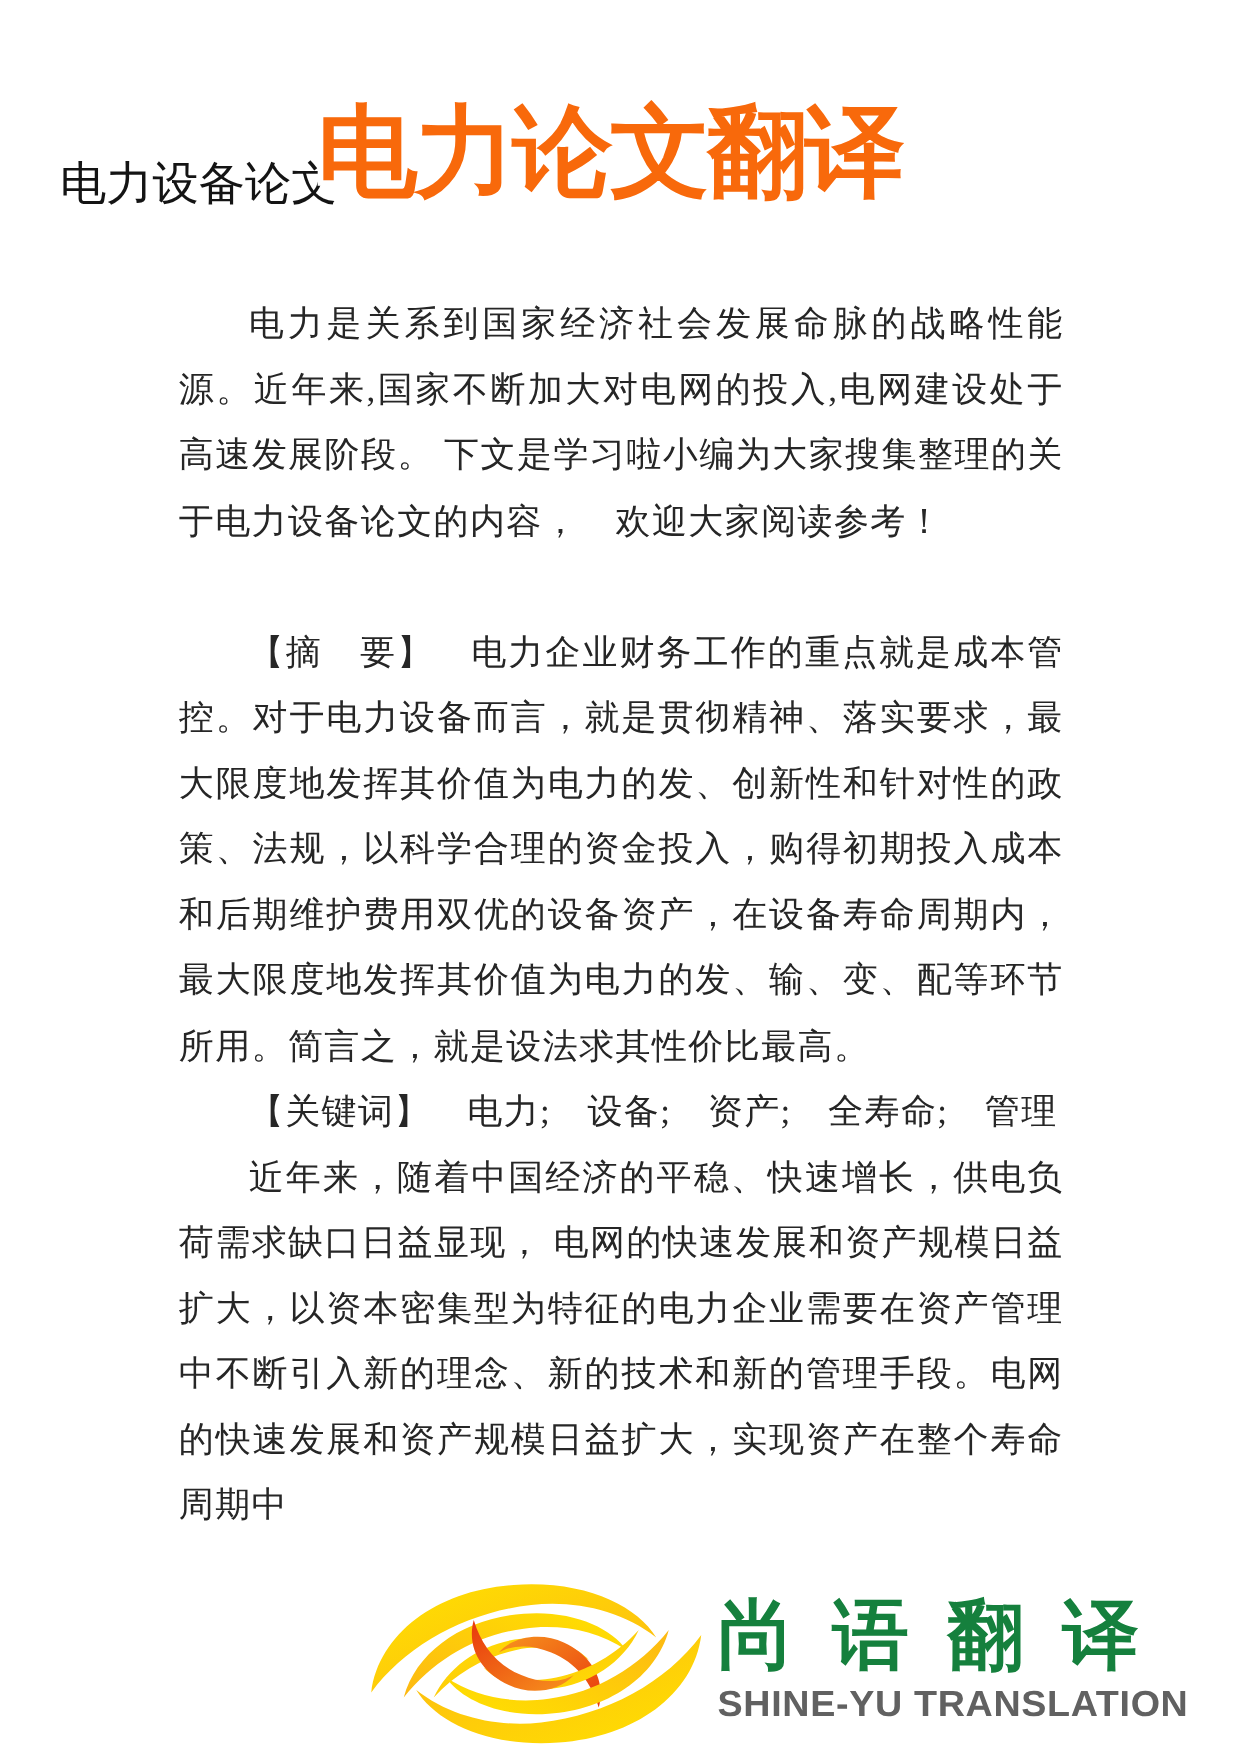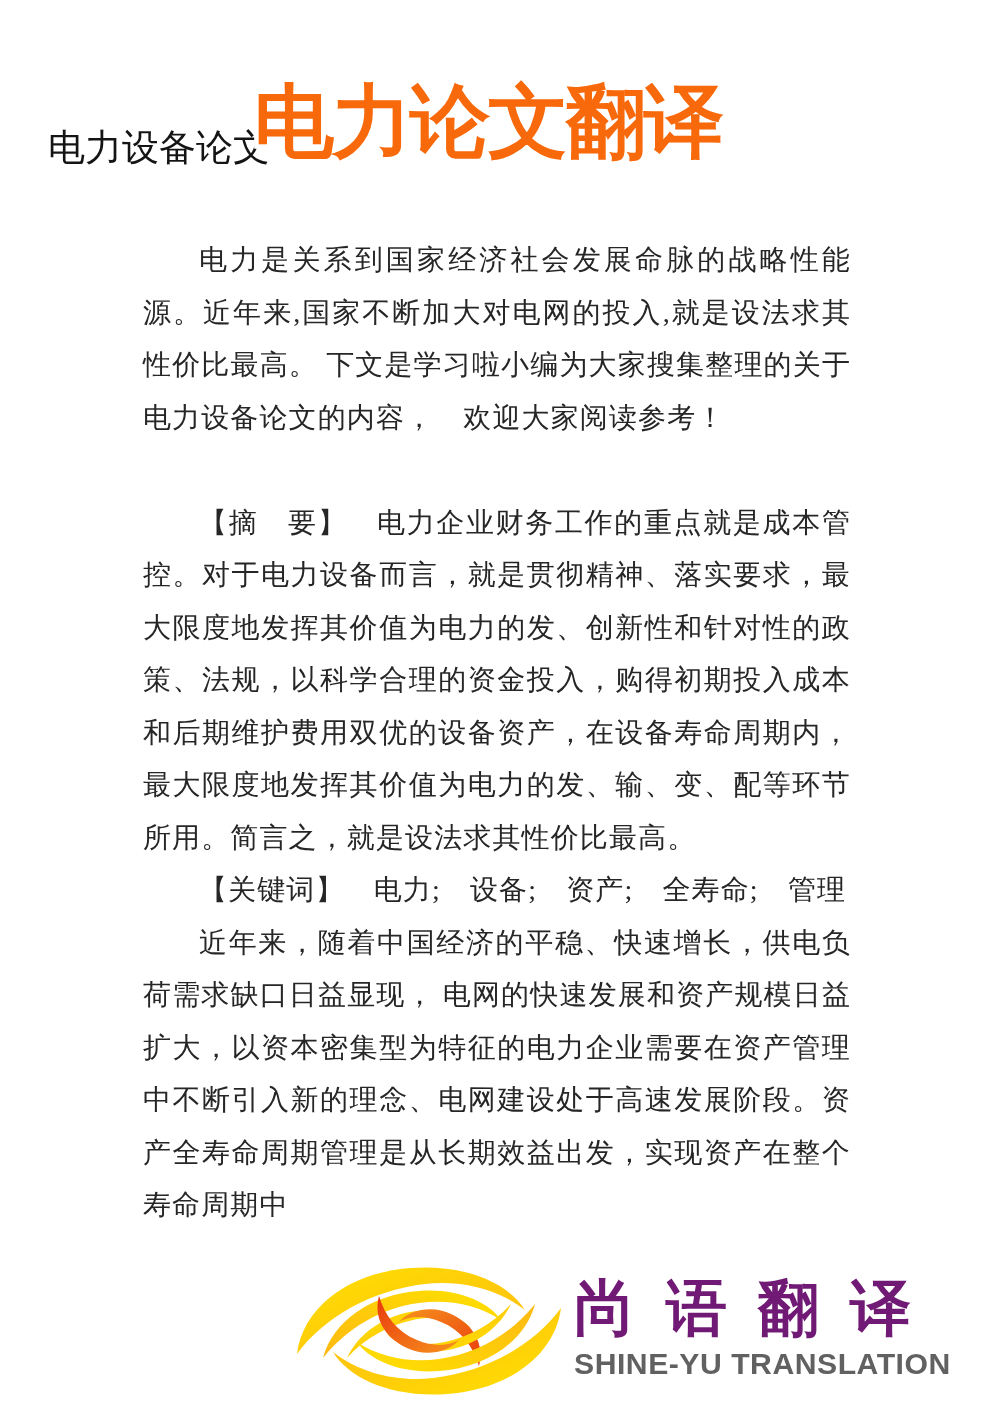--- a/index.html
+++ b/index.html
@@ -35,21 +35,21 @@
   .para { margin:0; text-indent:2em; }
   .para.intro { margin-bottom:52.5px; }
 
   
   .logo { position:absolute; left:0; top:1256px; width:100%; height:148px; }
   .swirl { position:absolute; left:289px; top:2px; width:280px; height:146px; }
   .logo-text { position:absolute; left:574px; top:20px; width:380px; }
   .logo-cn {
     font-family:"Liberation Sans","DejaVu Sans",sans-serif;
     font-weight:600; font-size:61px; line-height:1.05;
-    letter-spacing:31px; color:#701a75; white-space:nowrap;
+    letter-spacing:31px; color:#15803d; white-space:nowrap;
   }
   .logo-en {
     font-family:"Liberation Sans","DejaVu Sans",sans-serif;
     font-weight:700; font-size:29px; letter-spacing:0.5px;
     color:#616161; margin-top:8px; white-space:nowrap;
     transform:scaleX(1.04); transform-origin:left center;
   }
 </style>
 </head>
 <body>
@@ -58,24 +58,24 @@
 
   <header class="masthead">
     <h1 class="doc-title">电力设备论文</h1>
     <div class="art">
       <span class="art-layer art-outline">电力论文翻译</span>
       <span class="art-layer art-fill">电力论文翻译</span>
     </div>
   </header>
 
   <article class="body-text">
-    <p class="para intro">电力是关系到国家经济社会发展命脉的战略性能源。近年来,国家不断加大对电网的投入,就是设法求其性价比最高。 下文是学习啦小编为大家搜集整理的关于电力设备论文的内容，　欢迎大家阅读参考！</p>
+    <p class="para intro">电力是关系到国家经济社会发展命脉的战略性能源。近年来,国家不断加大对电网的投入,电网建设处于高速发展阶段。 下文是学习啦小编为大家搜集整理的关于电力设备论文的内容，　欢迎大家阅读参考！</p>
     <p class="para">【摘　要】　电力企业财务工作的重点就是成本管控。对于电力设备而言，就是贯彻精神、落实要求，最大限度地发挥其价值为电力的发、创新性和针对性的政策、法规，以科学合理的资金投入，购得初期投入成本和后期维护费用双优的设备资产，在设备寿命周期内，最大限度地发挥其价值为电力的发、输、变、配等环节所用。简言之，就是设法求其性价比最高。</p>
     <p class="para">【关键词】　电力;　设备;　资产;　全寿命;　管理</p>
-    <p class="para">近年来，随着中国经济的平稳、快速增长，供电负荷需求缺口日益显现， 电网的快速发展和资产规模日益扩大，以资本密集型为特征的电力企业需要在资产管理中不断引入新的理念、电网建设处于高速发展阶段。资产全寿命周期管理是从长期效益出发，实现资产在整个寿命周期中</p>
+    <p class="para">近年来，随着中国经济的平稳、快速增长，供电负荷需求缺口日益显现， 电网的快速发展和资产规模日益扩大，以资本密集型为特征的电力企业需要在资产管理中不断引入新的理念、新的技术和新的管理手段。电网的快速发展和资产规模日益扩大，实现资产在整个寿命周期中</p>
   </article>
 
   <footer class="logo">
     <svg class="swirl" viewBox="0 0 280 146" xmlns="http://www.w3.org/2000/svg" aria-hidden="true">
       <defs>
         <linearGradient id="gy" x1="0" y1="0" x2="1" y2="1">
           <stop offset="0" stop-color="#ffe100"></stop>
           <stop offset="1" stop-color="#fdb813"></stop>
         </linearGradient>
         <linearGradient id="gy2" x1="0" y1="1" x2="1" y2="0">

